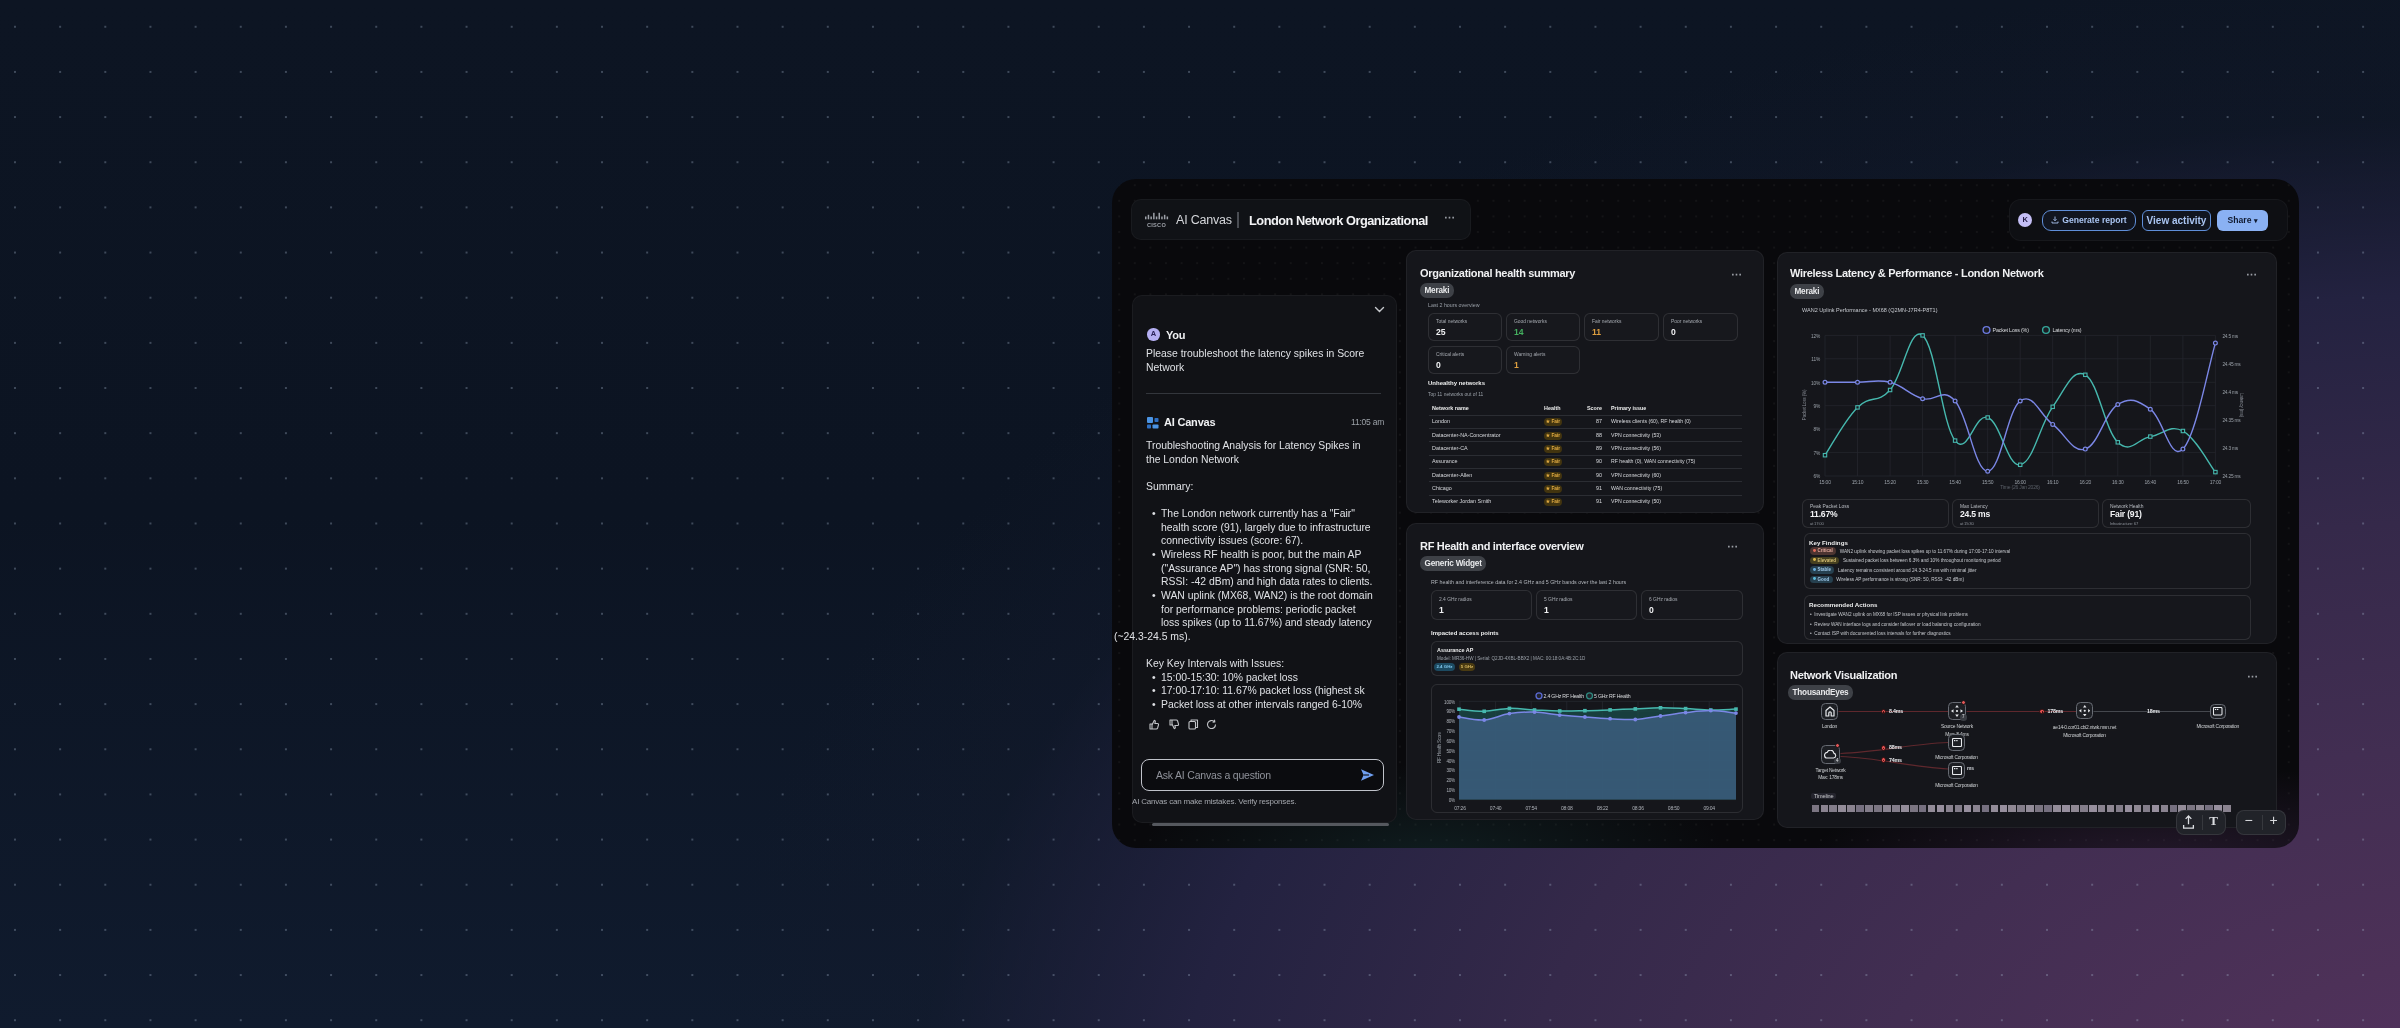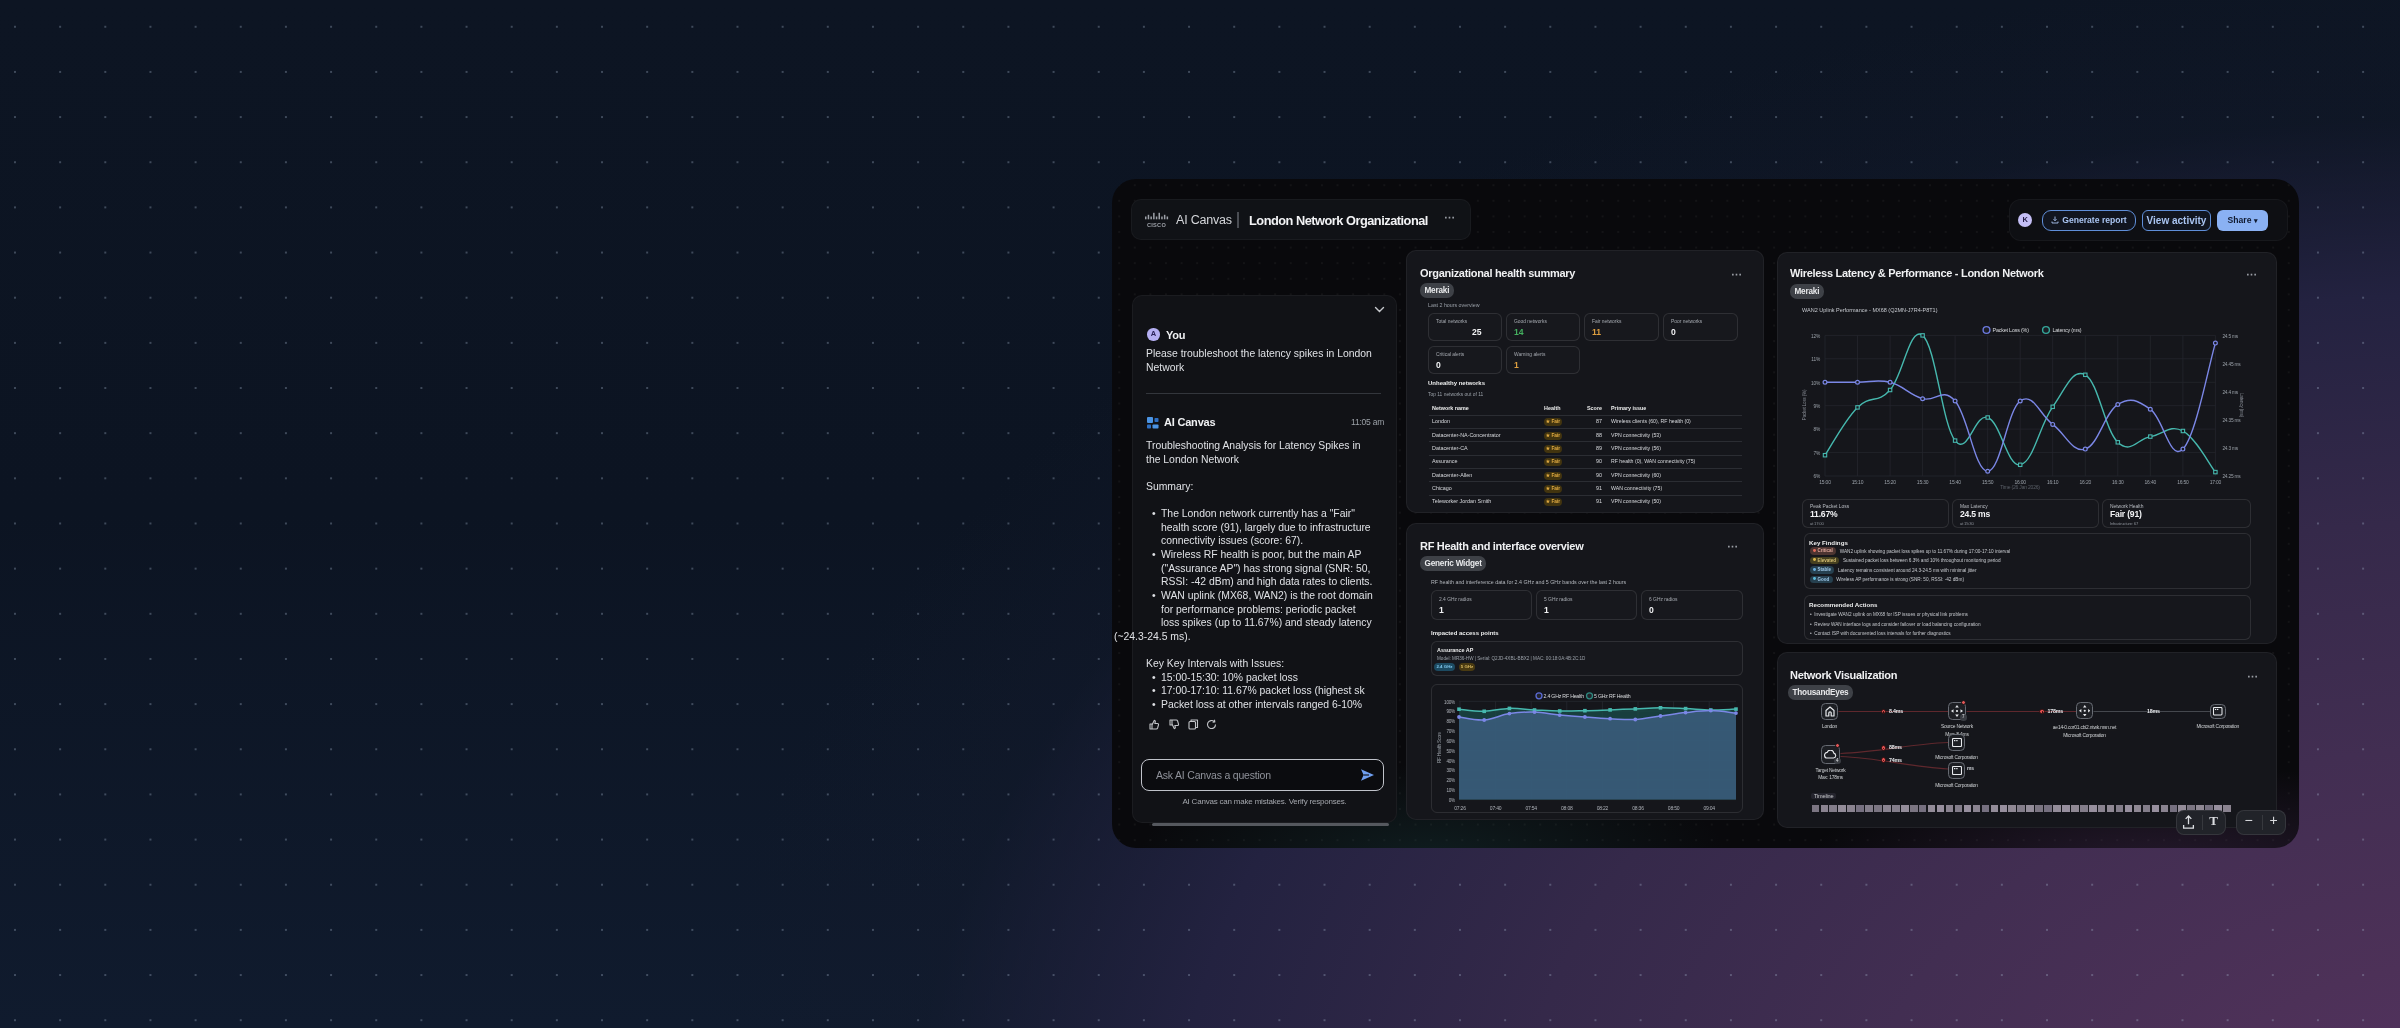--- a/index.html
+++ b/index.html
@@ -90,21 +90,21 @@
     </svg>Generate report</div>
 <div class="abs" style="left:2142px;top:210px;width:69px;height:21px;border:1.2px solid #5f8ed8;border-radius:6px;background:rgba(20,28,44,0.5);color:#a9c4f1;font-size:10px;font-weight:bold;text-align:center;line-height:19px;letter-spacing:0;">View activity</div>
 <div class="abs" style="left:2217px;top:210px;width:51px;height:21px;border-radius:6px;background:#8ab1f3;color:#101a30;font-size:8.6px;font-weight:bold;text-align:center;line-height:21px;letter-spacing:0;">Share <span style="font-size:7px;">▾</span></div>
 
 <div class="abs" style="left:1132px;top:295px;width:265px;height:528px;background:#111216;border:1px solid rgba(255,255,255,0.045);border-radius:10px;"></div>
 <svg class="abs" style="left:1374px;top:306px;" width="11" height="8" viewBox="0 0 11 8">
     <path d="M1.5 1.5 L5.5 5.5 L9.5 1.5" stroke="#c6c8cc" stroke-width="1.4" fill="none" stroke-linecap="round"></path>
   </svg>
 <div class="abs" style="left:1147px;top:328px;width:12.5px;height:12.5px;border-radius:50%;background:#b5aff2;color:#2a2258;font-size:7.5px;font-weight:bold;text-align:center;line-height:12.5px;">A</div>
 <div class="abs" style="left:1166px;top:329px;font-size:11px;font-weight:bold;color:#f0f1f3;">You</div>
-<div class="chatline" style="left:1146px;top:348px;">Please troubleshoot the latency spikes in London</div>
+<div class="chatline" style="left:1146px;top:348px;">Please troubleshoot the latency spikes in Score</div>
 <div class="chatline" style="left:1146px;top:361.5px;">Network</div>
 <div class="abs" style="left:1146px;top:393px;width:235px;height:1px;background:#33363c;"></div>
 <div class="abs" style="left:1147px;top:415px;width:12px;height:12px;">
   <svg width="12" height="12" viewBox="0 0 12 12">
     <rect x="0" y="0" width="6" height="6" rx="1" fill="#4b94e4"></rect>
     <rect x="7.5" y="1" width="4" height="4" rx="0.8" fill="#2e6fc2"></rect>
     <rect x="0" y="7.5" width="4" height="4" rx="0.8" fill="#2e6fc2"></rect>
     <rect x="5.5" y="7.5" width="6" height="4" rx="0.8" fill="#4b94e4"></rect>
   </svg>
 </div>
@@ -145,31 +145,31 @@
     <path d="M66.5 5.5 a4 4 0 1 1-1.2-2.8 M65.5 0.8 l0.3 2.2-2.2 0.3"></path>
   </g>
 </svg>
 
 <div class="abs" style="left:1141px;top:759px;width:243px;height:32px;border:1.2px solid #c0c3ca;border-radius:8px;background:#0b0c0f;"></div>
 <div class="abs" style="left:1156px;top:769px;font-size:10.5px;color:#8f929a;">Ask AI Canvas a question</div>
 <svg class="abs" style="left:1360px;top:768px;" width="15" height="14" viewBox="0 0 15 14">
     <path d="M1 1.2 L14 7 L1 12.8 L3.6 7 Z" fill="#6f9ff0"></path>
     <path d="M3.6 7 H9" stroke="#0b0c0f" stroke-width="1.1"></path>
   </svg>
-<div class="abs" style="left:1132px;top:797px;width:265px;text-align:center;font-size:8px;color:#a4a7ad;">AI Canvas can make mistakes. Verify responses.</div>
+<div class="abs" style="left:1132px;top:797px;width:265px;text-align:left;font-size:8px;color:#a4a7ad;">AI Canvas can make mistakes. Verify responses.</div>
 <div class="abs" style="left:1152px;top:822.5px;width:237px;height:3.5px;border-radius:2px;background:#55585e;"></div>
 
 <div class="card" style="left:1406px;top:250px;width:358px;height:263px;"></div>
 <div class="ctitle" style="left:1420px;top:266.5px;">Organizational health summary</div>
 <div class="cdots" style="left:1731px;top:268px;">⋯</div>
 <div class="tag" style="left:1420px;top:283px;">Meraki</div>
 <div class="small" style="left:1428px;top:301.5px;">Last 2 hours overview</div>
 <div class="statbox" style="left:1428px;top:312.5px;width:74px;height:28.5px;">
 <span class="slabel">Total networks</span>
-    <span class="sval" style="color:#f0f1f3;margin-left:36px;">25</span>
+    <span class="sval" style="color:#f0f1f3;">25</span>
   </div>
 <div class="statbox" style="left:1506px;top:312.5px;width:74px;height:28.5px;">
 <span class="slabel">Good networks</span>
     <span class="sval" style="color:#44b05f;">14</span>
   </div>
 <div class="statbox" style="left:1584px;top:312.5px;width:75px;height:28.5px;">
 <span class="slabel">Fair networks</span>
     <span class="sval" style="color:#dd9e3f;">11</span>
   </div>
 <div class="statbox" style="left:1663px;top:312.5px;width:75px;height:28.5px;">

